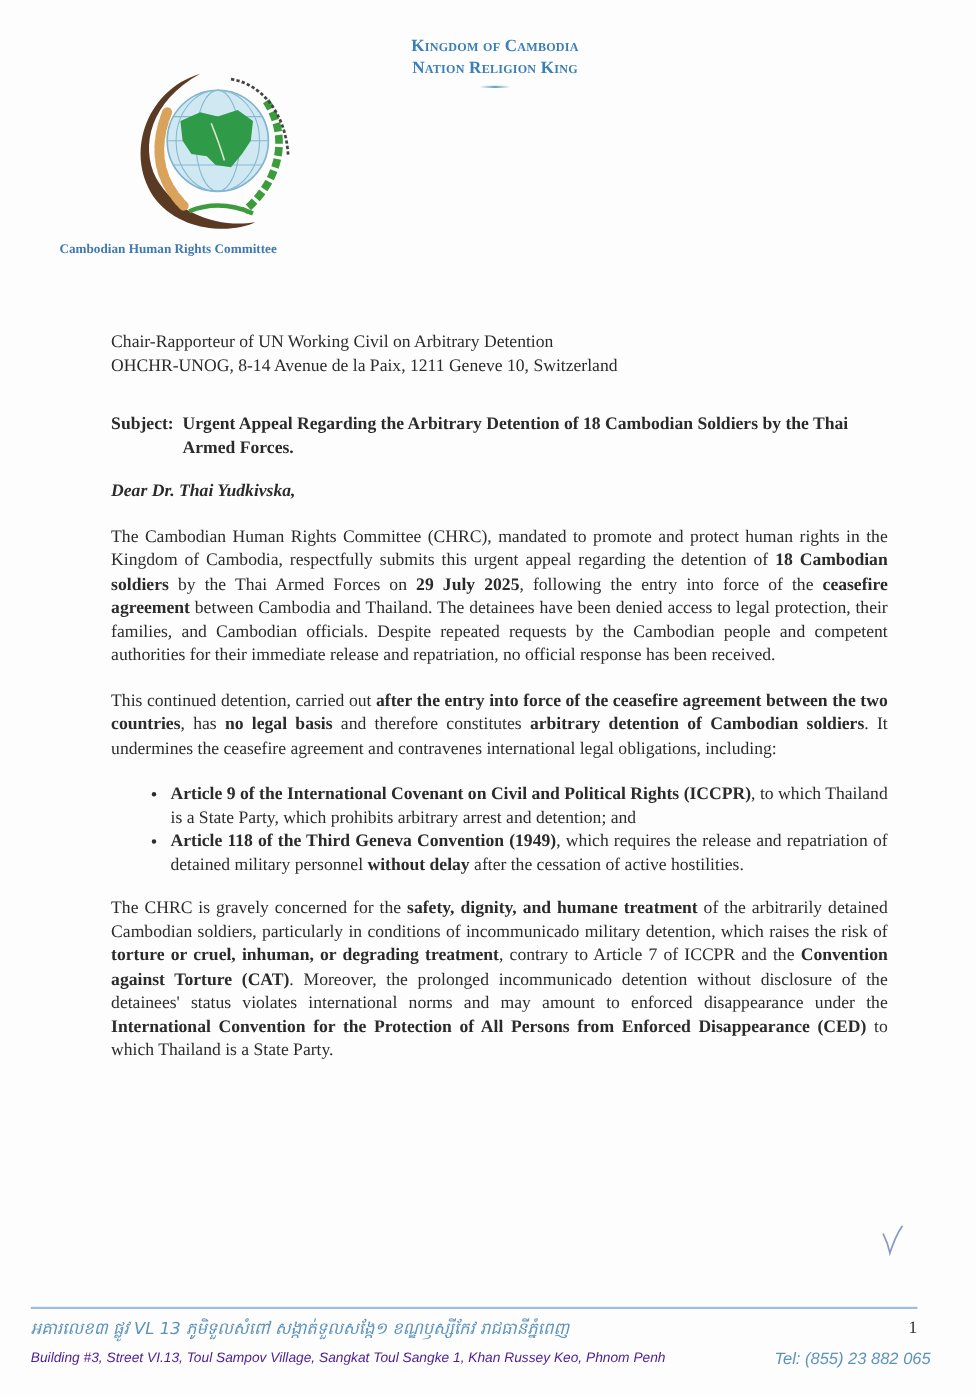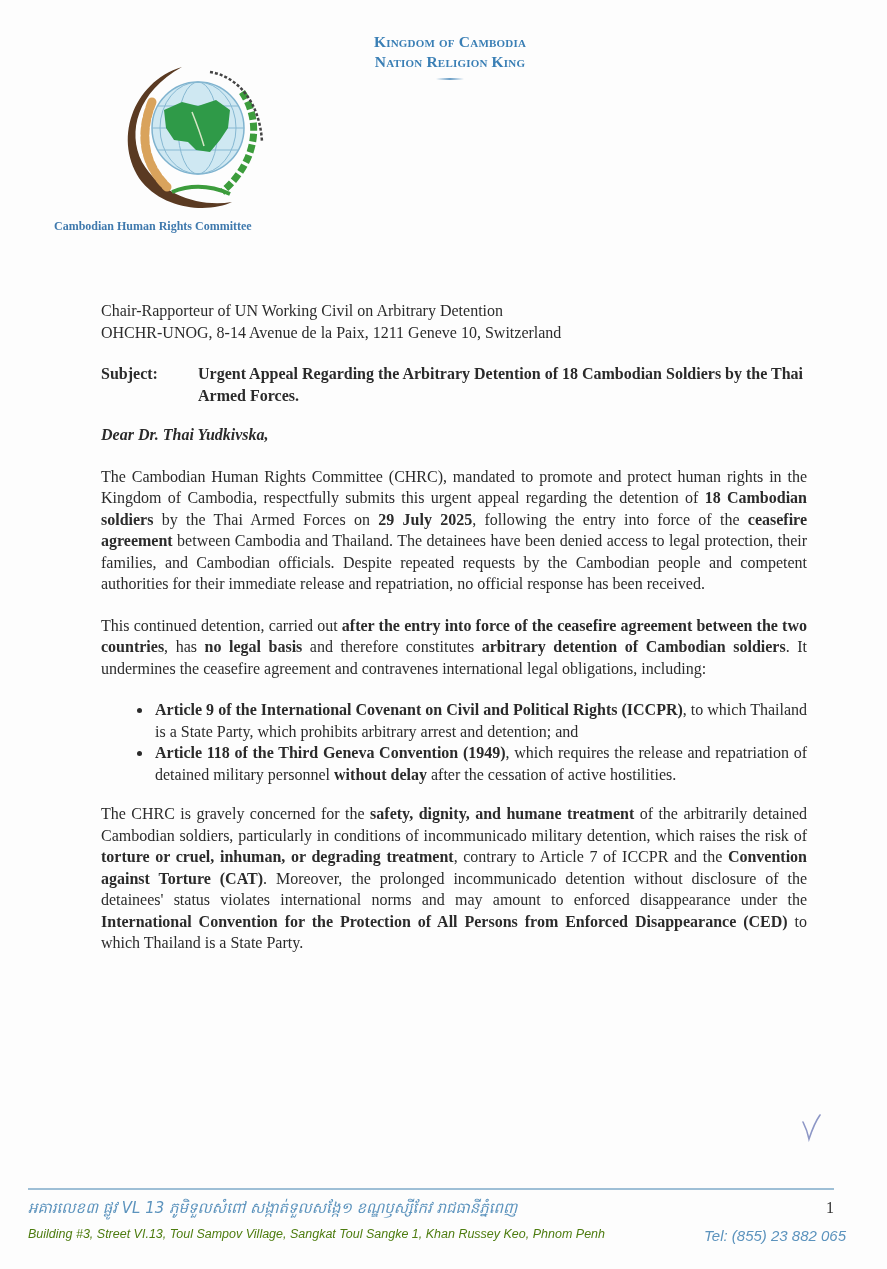--- a/index.html
+++ b/index.html
@@ -30,21 +30,21 @@
   }
 
   
   .content {
     position: absolute; left: 101px; top: 300px; width: 706px;
     font-size: 16px; line-height: 21.5px;
   }
   .date-line { margin: 0 0 18px 0; }
   .to-block p { margin: 0; }
   .to-name { font-weight: bold; }
-  .subject { display: flex; margin-top: 20px; font-weight: bold; gap: 32px; }
+  .subject { display: flex; margin-top: 32px; font-weight: bold; }
   .subject .label { width: 65px; flex: none; }
   .subject .text { flex: 1; }
   .salutation { font-style: italic; font-weight: bold; margin: 18px 0 20px 0; }
   .para { text-align: justify; margin: 0 0 20px 0; }
   .para b { font-weight: bold; }
   ul.obligations { margin: 20px 0 18px 0; padding-left: 52px; }
   ul.obligations li { text-align: justify; margin: 0; padding-left: 2px; }
 
   .checkmark { position: absolute; left: 800px; top: 1112px; width: 22px; height: 30px; }
 
@@ -55,21 +55,21 @@
   }
   .footer-khmer {
     position: absolute; left: 28px; top: 1198px; font-style: italic;
     color: #5c93bd; font-size: 15px; font-family: "DejaVu Sans", sans-serif;
   }
   .page-num {
     position: absolute; left: 826px; top: 1199px; font-size: 16px; color: #333;
   }
   .footer-address {
     position: absolute; left: 28px; top: 1227px; font-style: italic;
-    color: #4d7c0f; font-size: 12.5px; font-family: "Liberation Sans", sans-serif;
+    color: #4c1d95; font-size: 12.5px; font-family: "Liberation Sans", sans-serif;
   }
   .footer-tel {
     position: absolute; left: 704px; top: 1227px; font-style: italic;
     color: #5c93bd; font-size: 15px; font-family: "Liberation Sans", sans-serif;
   }
 </style>
 </head>
 <body>
 
 <div class="page">

